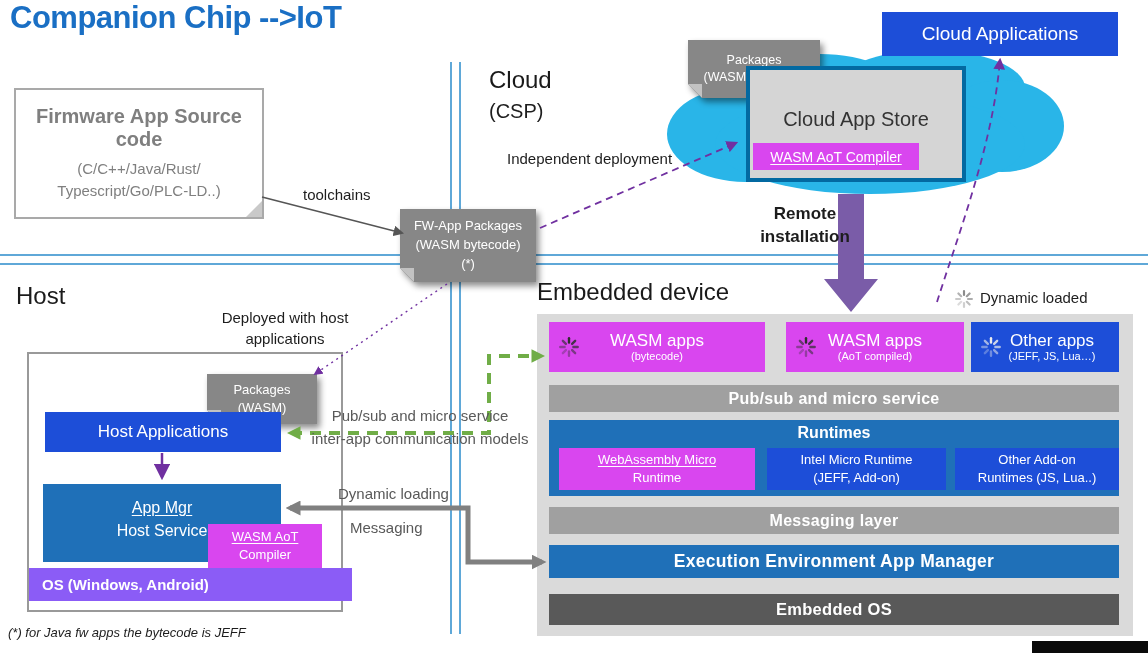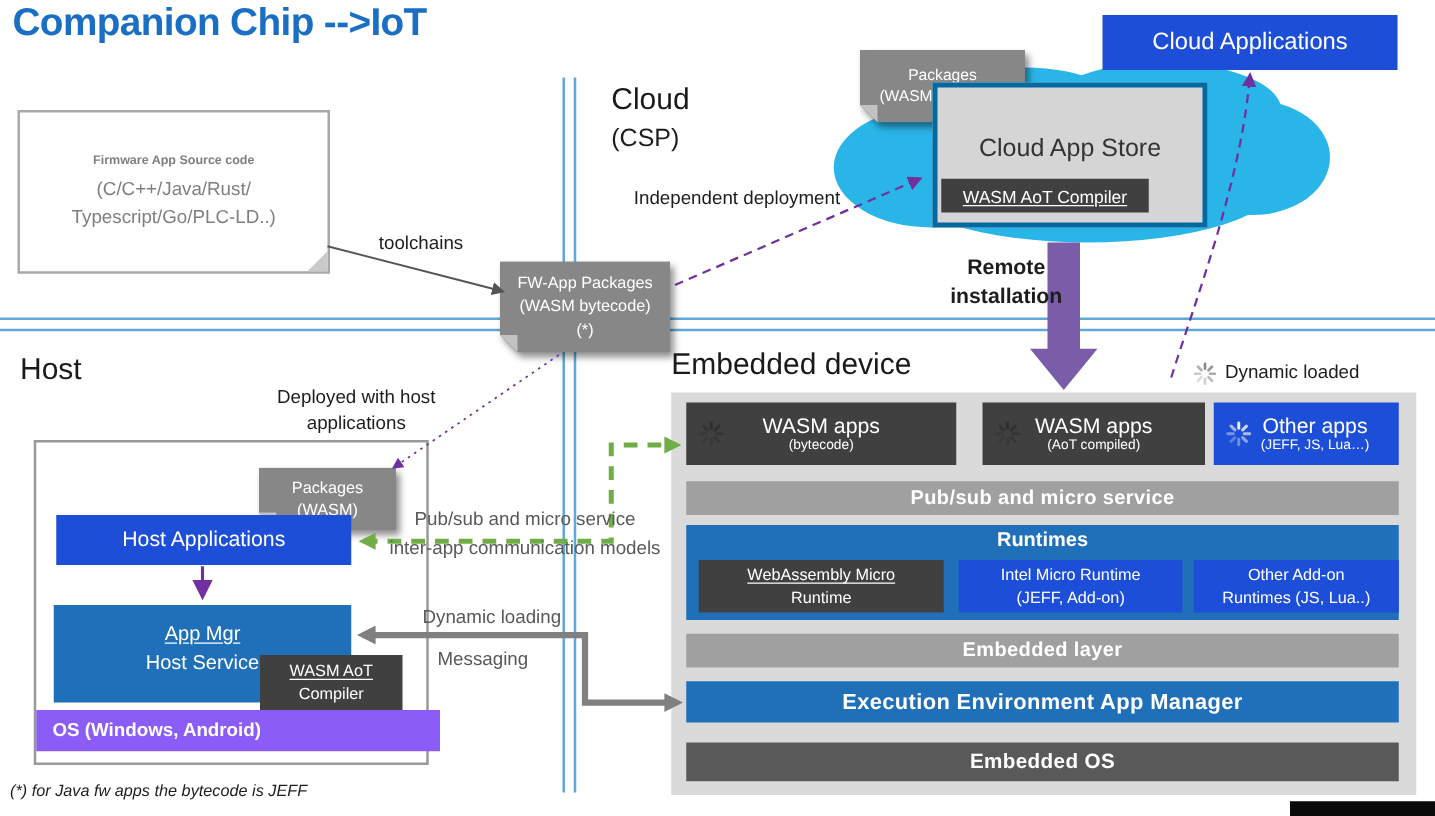--- a/index.html
+++ b/index.html
@@ -8,29 +8,29 @@
   .abs{position:absolute;}
   .center{display:flex;flex-direction:column;align-items:center;justify-content:center;text-align:center;}
   .u{text-decoration:underline;text-underline-offset:2px;}
   .title{left:10px;top:0;font-size:31px;font-weight:700;color:#1A6FC4;letter-spacing:-0.5px;}
   .heading{font-size:24px;color:#1a1a1a;}
   .label{font-size:15px;color:#1d1d1d;}
   .label.gray{color:#595959;}
   .divider-v{left:450px;top:62px;width:7px;height:572px;border-left:2px solid #5FA8D8;border-right:2px solid #5FA8D8;}
   .divider-h{left:0;top:254px;width:1148px;height:7px;border-top:2px solid #5FA8D8;border-bottom:2px solid #5FA8D8;}
   .firmware{left:14px;top:88px;width:246px;height:127px;background:#fff;border:2px solid #A9A9A9;}
-  .firmware .t1{font-weight:700;color:#7F7F7F;font-size:10px;margin-bottom:7px;}
+  .firmware .t1{font-weight:700;color:#7F7F7F;font-size:20px;margin-bottom:7px;}
   .firmware .t2{color:#7F7F7F;font-size:15px;line-height:1.45;}
   .fold-br{position:absolute;right:0;bottom:0;width:0;height:0;border-left:16px solid transparent;border-bottom:16px solid #C9C9C9;}
   .shadow{filter:drop-shadow(3px 4px 3px rgba(0,0,0,0.45));}
   .folded{width:100%;height:100%;background:#878787;clip-path:polygon(0 0,100% 0,100% 100%,14px 100%,0 calc(100% - 14px));position:relative;display:flex;flex-direction:column;align-items:center;justify-content:center;text-align:center;color:#fff;}
   .fold-bl{position:absolute;left:0;bottom:0;width:0;height:0;border-top:14px solid #C2C2C2;border-left:14px solid transparent;}
   .store{left:746px;top:66px;width:212px;height:108px;background:#D5D5D5;border:4px solid #0369a1;}
   .store-title{font-size:20px;color:#333;text-align:center;padding-top:38px;}
-  .greenbox{background:#404040;color:#fff;}
+  .greenbox{background:#d946ef;color:#fff;}
   .graybox{background:#1d4ed8;color:#fff;}
   .bluebox{background:#1F70B8;color:#fff;}
   .bar{display:flex;align-items:center;justify-content:center;font-weight:700;color:#fff;letter-spacing:0.3px;}
   .panel{left:537px;top:314px;width:596px;height:322px;background:#DADADA;}
   .appbox{height:50px;display:flex;align-items:center;justify-content:center;}
   .appbox .txt{text-align:center;line-height:1.15;}
   .appbox .t{font-size:17px;}
   .appbox .s{font-size:11px;}
   .rtbox{height:42px;font-size:13px;line-height:1.35;display:flex;flex-direction:column;align-items:center;justify-content:center;text-align:center;}
   .spinner{width:22px;height:22px;display:block;}
@@ -168,21 +168,21 @@
   <div class="abs rtbox graybox" style="left:767px;top:448px;width:179px;">
     <div>Intel Micro Runtime</div>
     <div>(JEFF, Add-on)</div>
   </div>
   <div class="abs rtbox graybox" style="left:955px;top:448px;width:164px;">
     <div>Other Add-on</div>
     <div>Runtimes (JS, Lua..)</div>
   </div>
 
   <div class="abs bar" style="left:549px;top:507px;width:570px;height:27px;background:#A0A0A0;font-size:16px;">
-    <span>Embedded layer</span>
+    <span>Messaging layer</span>
   </div>
 
   <div class="abs bar bluebox" style="left:549px;top:545px;width:570px;height:33px;font-size:17.5px;">
     <span>Execution Environment App Manager</span>
   </div>
 
   <div class="abs bar" style="left:549px;top:594px;width:570px;height:31px;background:#595959;font-size:16.5px;">
     <span>Embedded OS</span>
   </div>
 

